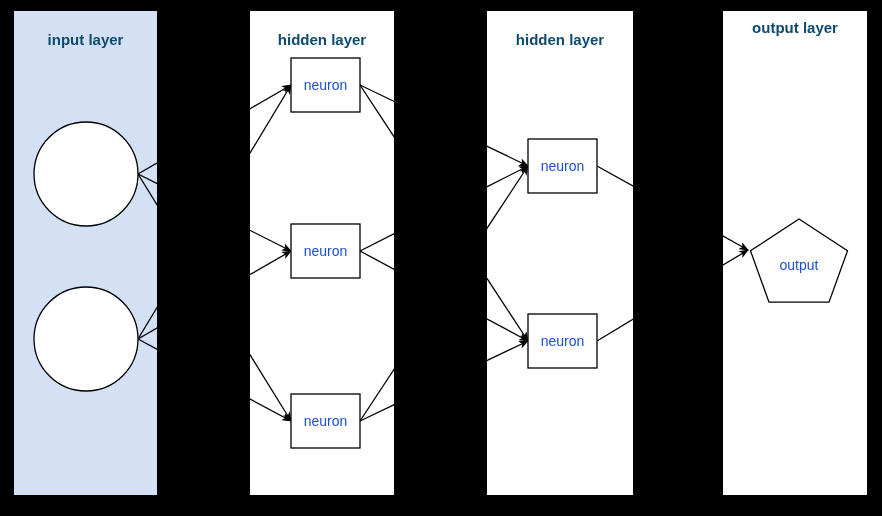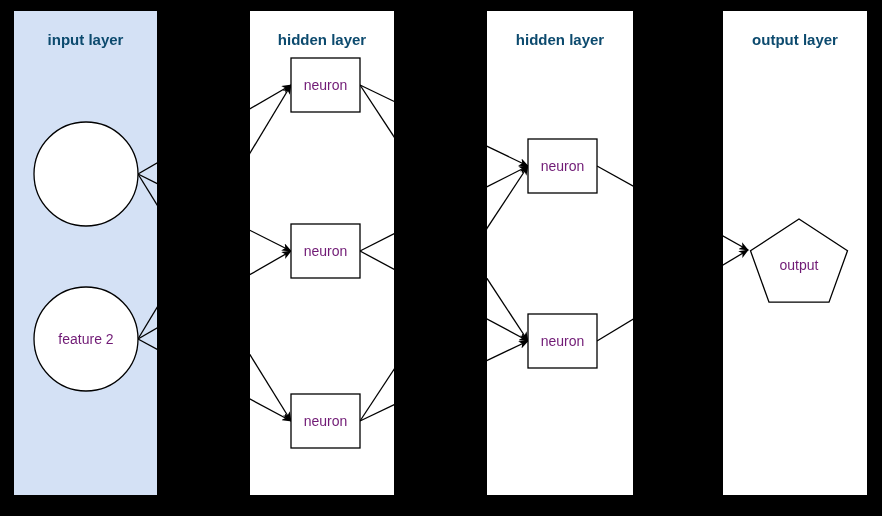--- a/index.html
+++ b/index.html
@@ -37,21 +37,21 @@
     left: 0;
     top: 0;
     pointer-events: none;
   }
   .node-label {
     position: absolute;
     display: flex;
     align-items: center;
     justify-content: center;
     font-size: 14px;
-    color: #701a75;
+    color: #1d4ed8;
     font-family: "Liberation Sans", sans-serif;
     white-space: nowrap;
     pointer-events: none;
   }
   .shape-svg {
     position: absolute;
     left: 0;
     top: 0;
   }
 </style>
@@ -93,21 +93,20 @@
           <line x1="138" y1="174" x2="291" y2="85" stroke="#000000" stroke-width="1.3"></line>
           <line x1="138" y1="174" x2="291" y2="251" stroke="#000000" stroke-width="1.3"></line>
           <line x1="138" y1="174" x2="291" y2="421" stroke="#000000" stroke-width="1.3"></line>
           <line x1="138" y1="339" x2="291" y2="85" stroke="#000000" stroke-width="1.3"></line>
           <line x1="138" y1="339" x2="291" y2="251" stroke="#000000" stroke-width="1.3"></line>
           <line x1="138" y1="339" x2="291" y2="421" stroke="#000000" stroke-width="1.3"></line>
           <ellipse cx="86" cy="174" rx="52" ry="52" fill="#ffffff" stroke="#000000" stroke-width="1.3"></ellipse>
           <ellipse cx="86" cy="339" rx="52" ry="52" fill="#ffffff" stroke="#000000" stroke-width="1.3"></ellipse>
         </svg>
         <div class="layer-title" style="top: 20px;">input layer</div>
-        <div class="node-label" style="left: 20px; top: 276px; width: 104px; height: 104px;">feature 2</div>
       </div>
       <div class="layer-box" style="left: 249px; top: 10px; width: 146px; height: 486px; background: rgb(255, 255, 255); border-color: rgb(0, 0, 0);">
         <svg class="shape-svg" width="882" height="516" style="left: -250px; top: -11px;">
           <defs>
             <marker id="ah-hidden-layer-1" markerWidth="10" markerHeight="8" refX="9" refY="4" orient="auto" markerUnits="userSpaceOnUse">
               <path d="M0,0 L10,4 L0,8 L2.6,4 Z" fill="#000000"></path>
             </marker>
           </defs>
           <line x1="138" y1="174" x2="291" y2="85" stroke="#000000" stroke-width="1.3" marker-end="url(#ah-hidden-layer-1)"></line>
           <line x1="138" y1="174" x2="291" y2="251" stroke="#000000" stroke-width="1.3" marker-end="url(#ah-hidden-layer-1)"></line>
@@ -156,18 +155,18 @@
         <svg class="shape-svg" width="882" height="516" style="left: -723px; top: -11px;">
           <defs>
             <marker id="ah-output-layer" markerWidth="10" markerHeight="8" refX="9" refY="4" orient="auto" markerUnits="userSpaceOnUse">
               <path d="M0,0 L10,4 L0,8 L2.6,4 Z" fill="#000000"></path>
             </marker>
           </defs>
           <line x1="597" y1="166" x2="748" y2="250" stroke="#000000" stroke-width="1.3" marker-end="url(#ah-output-layer)"></line>
           <line x1="597" y1="341" x2="748" y2="250" stroke="#000000" stroke-width="1.3" marker-end="url(#ah-output-layer)"></line>
           <polygon points="799.0,219.0 847.5,250.8 829.0,302.2 769.0,302.2 750.5,250.8" fill="#ffffff" stroke="#000000" stroke-width="1.3"></polygon>
         </svg>
-        <div class="layer-title" style="top: 20px;">output layer</div>
+        <div class="layer-title" style="top: 8px;">output layer</div>
         <div class="node-label" style="left: 25px; top: 208px; width: 102px; height: 92px;">output</div>
       </div>
     </div>
 
 </div>
 
 </body></html>

